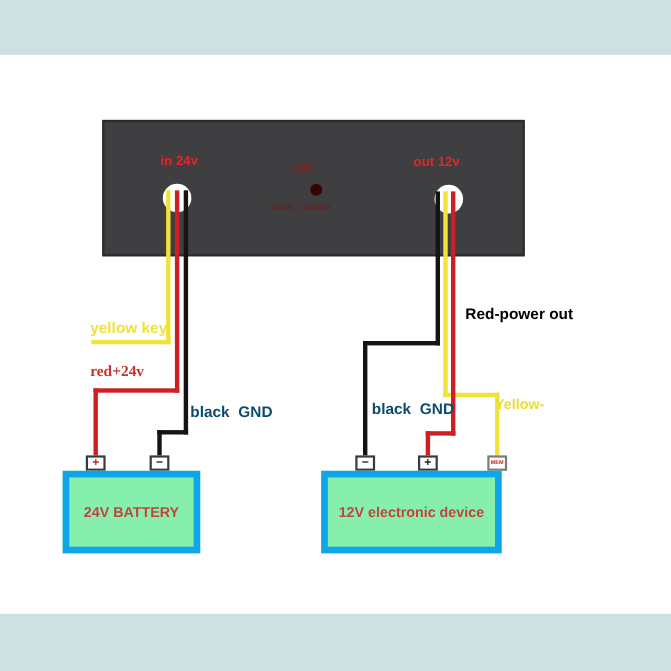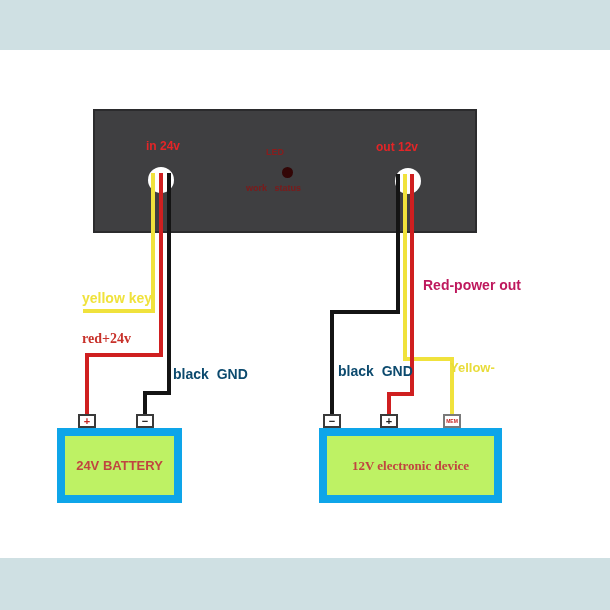--- a/index.html
+++ b/index.html
@@ -29,34 +29,34 @@
 
   .wire{position:absolute;}
   .wy{background:#f0e23c;}
   .wr{background:#cf1f20;}
   .wk{background:#141414;}
 
   .lbl{position:absolute;font-weight:bold;font-size:14px;white-space:nowrap;}
   .lbl.yellow{color:#f0e23c;}
   .lbl.red{color:#c8322b;font-family:Liberation Serif, serif;}
   .lbl.black{color:#0c4a6e;word-spacing:4px;}
-  .lbl.crimson{color:#be185d;}
+  .lbl.crimson{color:#000000;}
   .lbl.yellow2{color:#e8dc3a;font-size:13px;line-height:14px;}
 
   .terminal{position:absolute;width:18px;height:14px;background:#ffffff;border:2px solid #3a3a3a;
             box-sizing:border-box;display:flex;align-items:center;justify-content:center;
             font-weight:bold;font-size:11px;line-height:1;color:#1c1c1c;}
   .terminal.plus-red{color:#c42421;}
   .terminal.mem{font-size:5px;color:#c42421;border-color:#7a7a7a;}
 
-  .bigbox{position:absolute;top:428px;height:75px;background:#bef264;border:8px solid #0ea5e9;
+  .bigbox{position:absolute;top:428px;height:75px;background:#86efac;border:6px solid #0ea5e9;
           box-sizing:border-box;display:flex;align-items:center;justify-content:center;}
   .bigbox .title{font-weight:bold;font-size:13px;color:#c04540;}
   .bigbox.battery{left:57px;width:125px;}
-  .bigbox.device{left:319px;width:183px;font-family:Liberation Serif, serif;}
+  .bigbox.device{left:292px;width:164px;}
 </style>
 </head>
 <body>
 
 <div class="stage">
 
   <div class="bar top"></div>
   <div class="bar bottom"></div>
 
   <div class="converter"></div>

